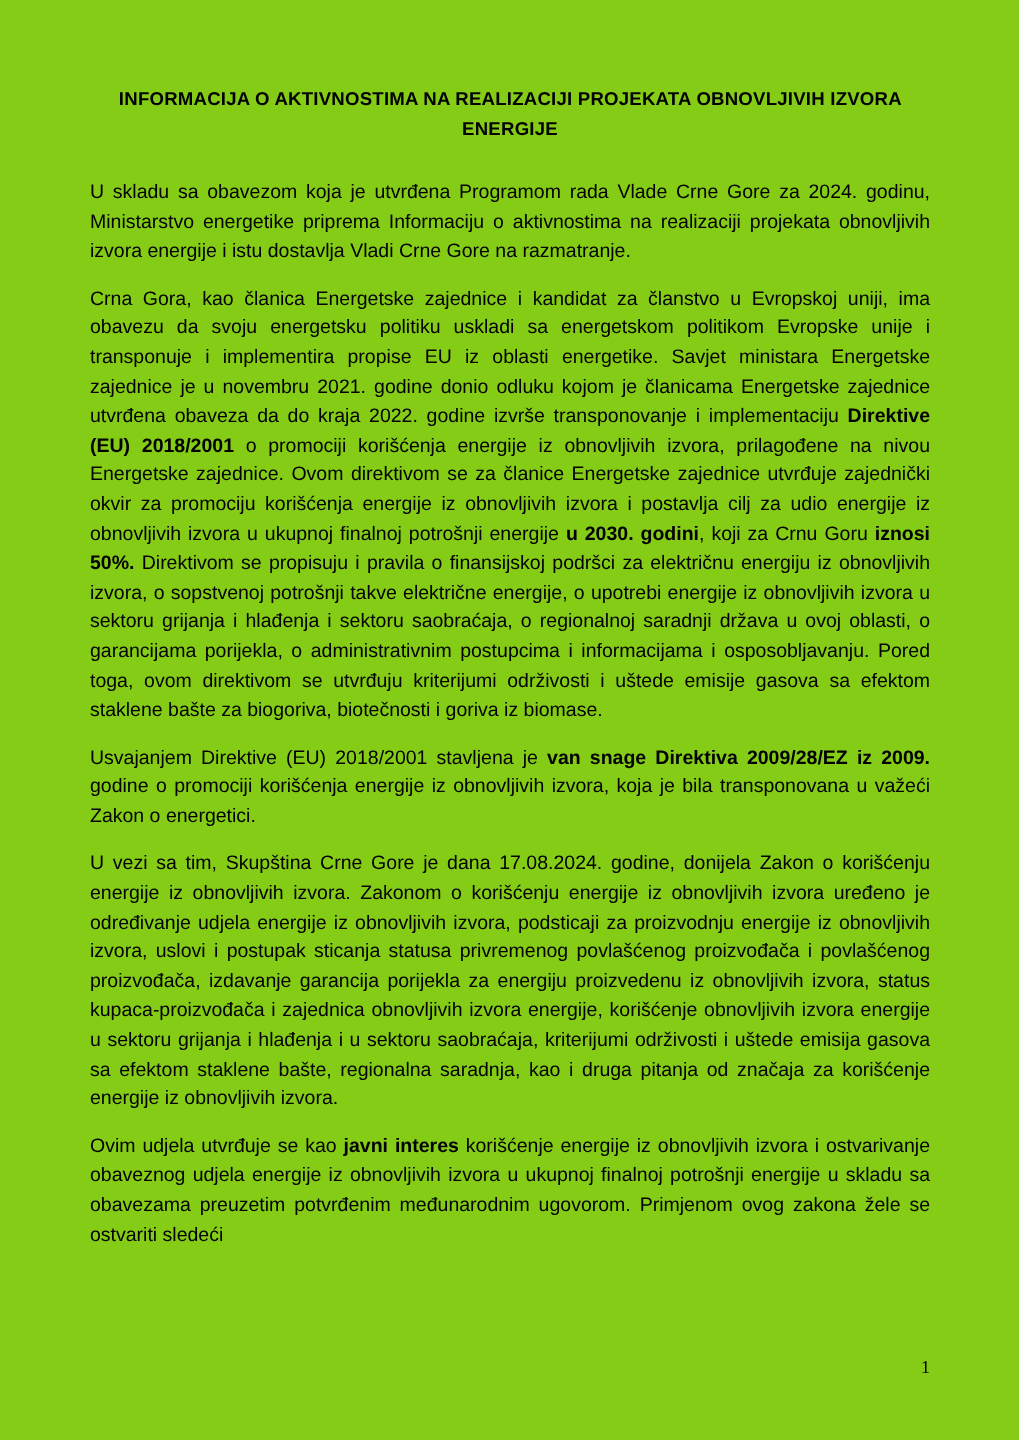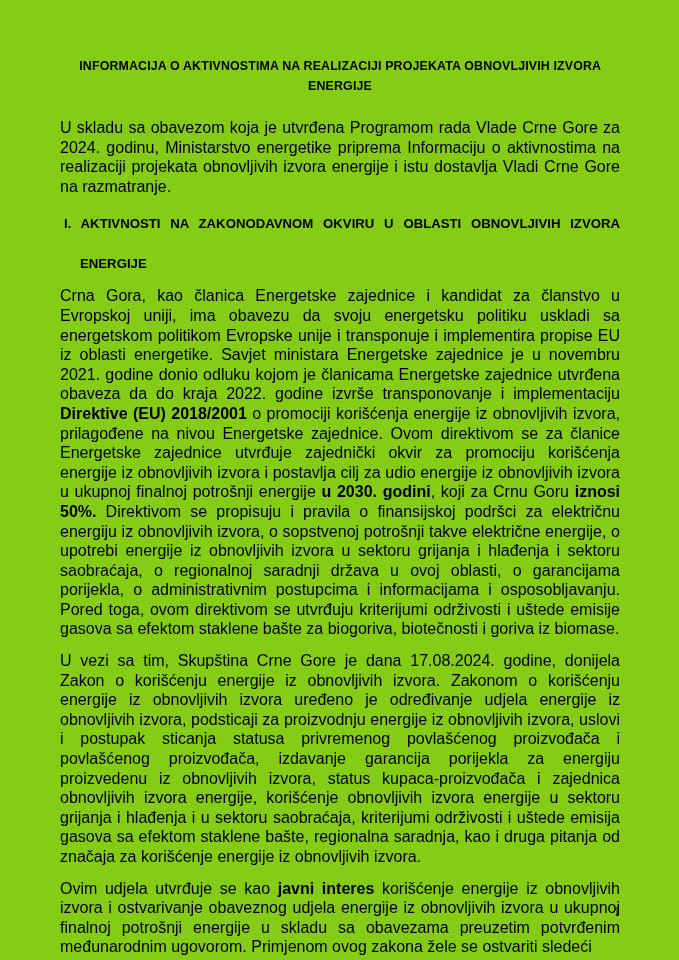--- a/index.html
+++ b/index.html
@@ -34,21 +34,21 @@
   .doc-title {
     font-size: 12.4px;
     font-weight: bold;
     text-align: center;
     line-height: 20px;
     letter-spacing: 0.15px;
     margin: 0 0 22px 0;
     padding: 0 6px;
   }
   p.body-par {
-    font-size: 16px;
+    font-size: 13px;
     line-height: 19.6px;
     text-align: justify;
     text-justify: inter-word;
     margin: 0 0 12px 0;
     padding: 0;
     hyphens: none;
   }
   p.body-par:last-child {
     margin-bottom: 0;
   }
@@ -99,27 +99,24 @@
 <div class="page">
   <div class="content">
 
     <h1 class="doc-title">
       <span>INFORMACIJA O AKTIVNOSTIMA NA REALIZACIJI PROJEKATA OBNOVLJIVIH IZVORA</span>
       <span>ENERGIJE</span>
     </h1>
 
     <p class="body-par">U skladu sa obavezom koja je utvrđena Programom rada Vlade Crne Gore za 2024. godinu, Ministarstvo energetike priprema Informaciju o aktivnostima na realizaciji projekata obnovljivih izvora energije i istu dostavlja Vladi Crne Gore na razmatranje.</p>
 
-    <div class="section-heading">
-      <span class="sh-line1">I. AKTIVNOSTI NA ZAKONODAVNOM OKVIRU U OBLASTI OBNOVLJIVIH IZVORA</span>
-      <span class="sh-line2">ENERGIJE</span>
-    </div>
 
     <p class="body-par"><span>Crna Gora, kao članica Energetske zajednice i kandidat za članstvo u Evropskoj uniji, ima obavezu da svoju energetsku politiku uskladi sa energetskom politikom Evropske unije i transponuje i implementira propise EU iz oblasti energetike. Savjet ministara Energetske zajednice je u novembru 2021. godine donio odluku kojom je članicama Energetske zajednice utvrđena obaveza da do kraja 2022. godine izvrše transponovanje i implementaciju </span><b>Direktive (EU) 2018/2001</b><span> o promociji korišćenja energije iz obnovljivih izvora, prilagođene na nivou Energetske zajednice. Ovom direktivom se za članice Energetske zajednice utvrđuje zajednički okvir za promociju korišćenja energije iz obnovljivih izvora i postavlja cilj za udio energije iz obnovljivih izvora u ukupnoj finalnoj potrošnji energije </span><b>u 2030. godini</b><span>, koji za Crnu Goru </span><b>iznosi 50%.</b><span> Direktivom se propisuju i pravila o finansijskoj podršci za električnu energiju iz obnovljivih izvora, o sopstvenoj potrošnji takve električne energije, o upotrebi energije iz obnovljivih izvora u sektoru grijanja i hlađenja i sektoru saobraćaja, o regionalnoj saradnji država u ovoj oblasti, o garancijama porijekla, o administrativnim postupcima i informacijama i osposobljavanju. Pored toga, ovom direktivom se utvrđuju kriterijumi održivosti i uštede emisije gasova sa efektom staklene bašte za biogoriva, biotečnosti i goriva iz biomase.</span></p>
 
+    <p class="body-par"><span>Usvajanjem Direktive (EU) 2018/2001 stavljena je </span><b>van snage Direktiva 2009/28/EZ iz 2009.</b><span> godine o promociji korišćenja energije iz obnovljivih izvora, koja je bila transponovana u važeći Zakon o energetici.</span></p>
 
 
     <p class="body-par">U vezi sa tim, Skupština Crne Gore je dana 17.08.2024. godine, donijela Zakon o korišćenju energije iz obnovljivih izvora. Zakonom o korišćenju energije iz obnovljivih izvora uređeno je određivanje udjela energije iz obnovljivih izvora, podsticaji za proizvodnju energije iz obnovljivih izvora, uslovi i postupak sticanja statusa privremenog povlašćenog proizvođača i povlašćenog proizvođača, izdavanje garancija porijekla za energiju proizvedenu iz obnovljivih izvora, status kupaca-proizvođača i zajednica obnovljivih izvora energije, korišćenje obnovljivih izvora energije u sektoru grijanja i hlađenja i u sektoru saobraćaja,  kriterijumi održivosti i uštede emisija gasova sa efektom staklene bašte, regionalna saradnja, kao i druga pitanja od značaja za korišćenje energije iz obnovljivih izvora.</p>
 
     <p class="body-par"><span>Ovim udjela utvrđuje se kao </span><b>javni interes</b><span> korišćenje energije iz obnovljivih izvora i ostvarivanje obaveznog udjela energije iz obnovljivih izvora u ukupnoj finalnoj potrošnji energije u skladu sa obavezama preuzetim potvrđenim međunarodnim ugovorom. Primjenom ovog zakona žele se ostvariti sledeći </span></p>
 
   </div>
 
   <div class="page-number">1</div>
 </div>

